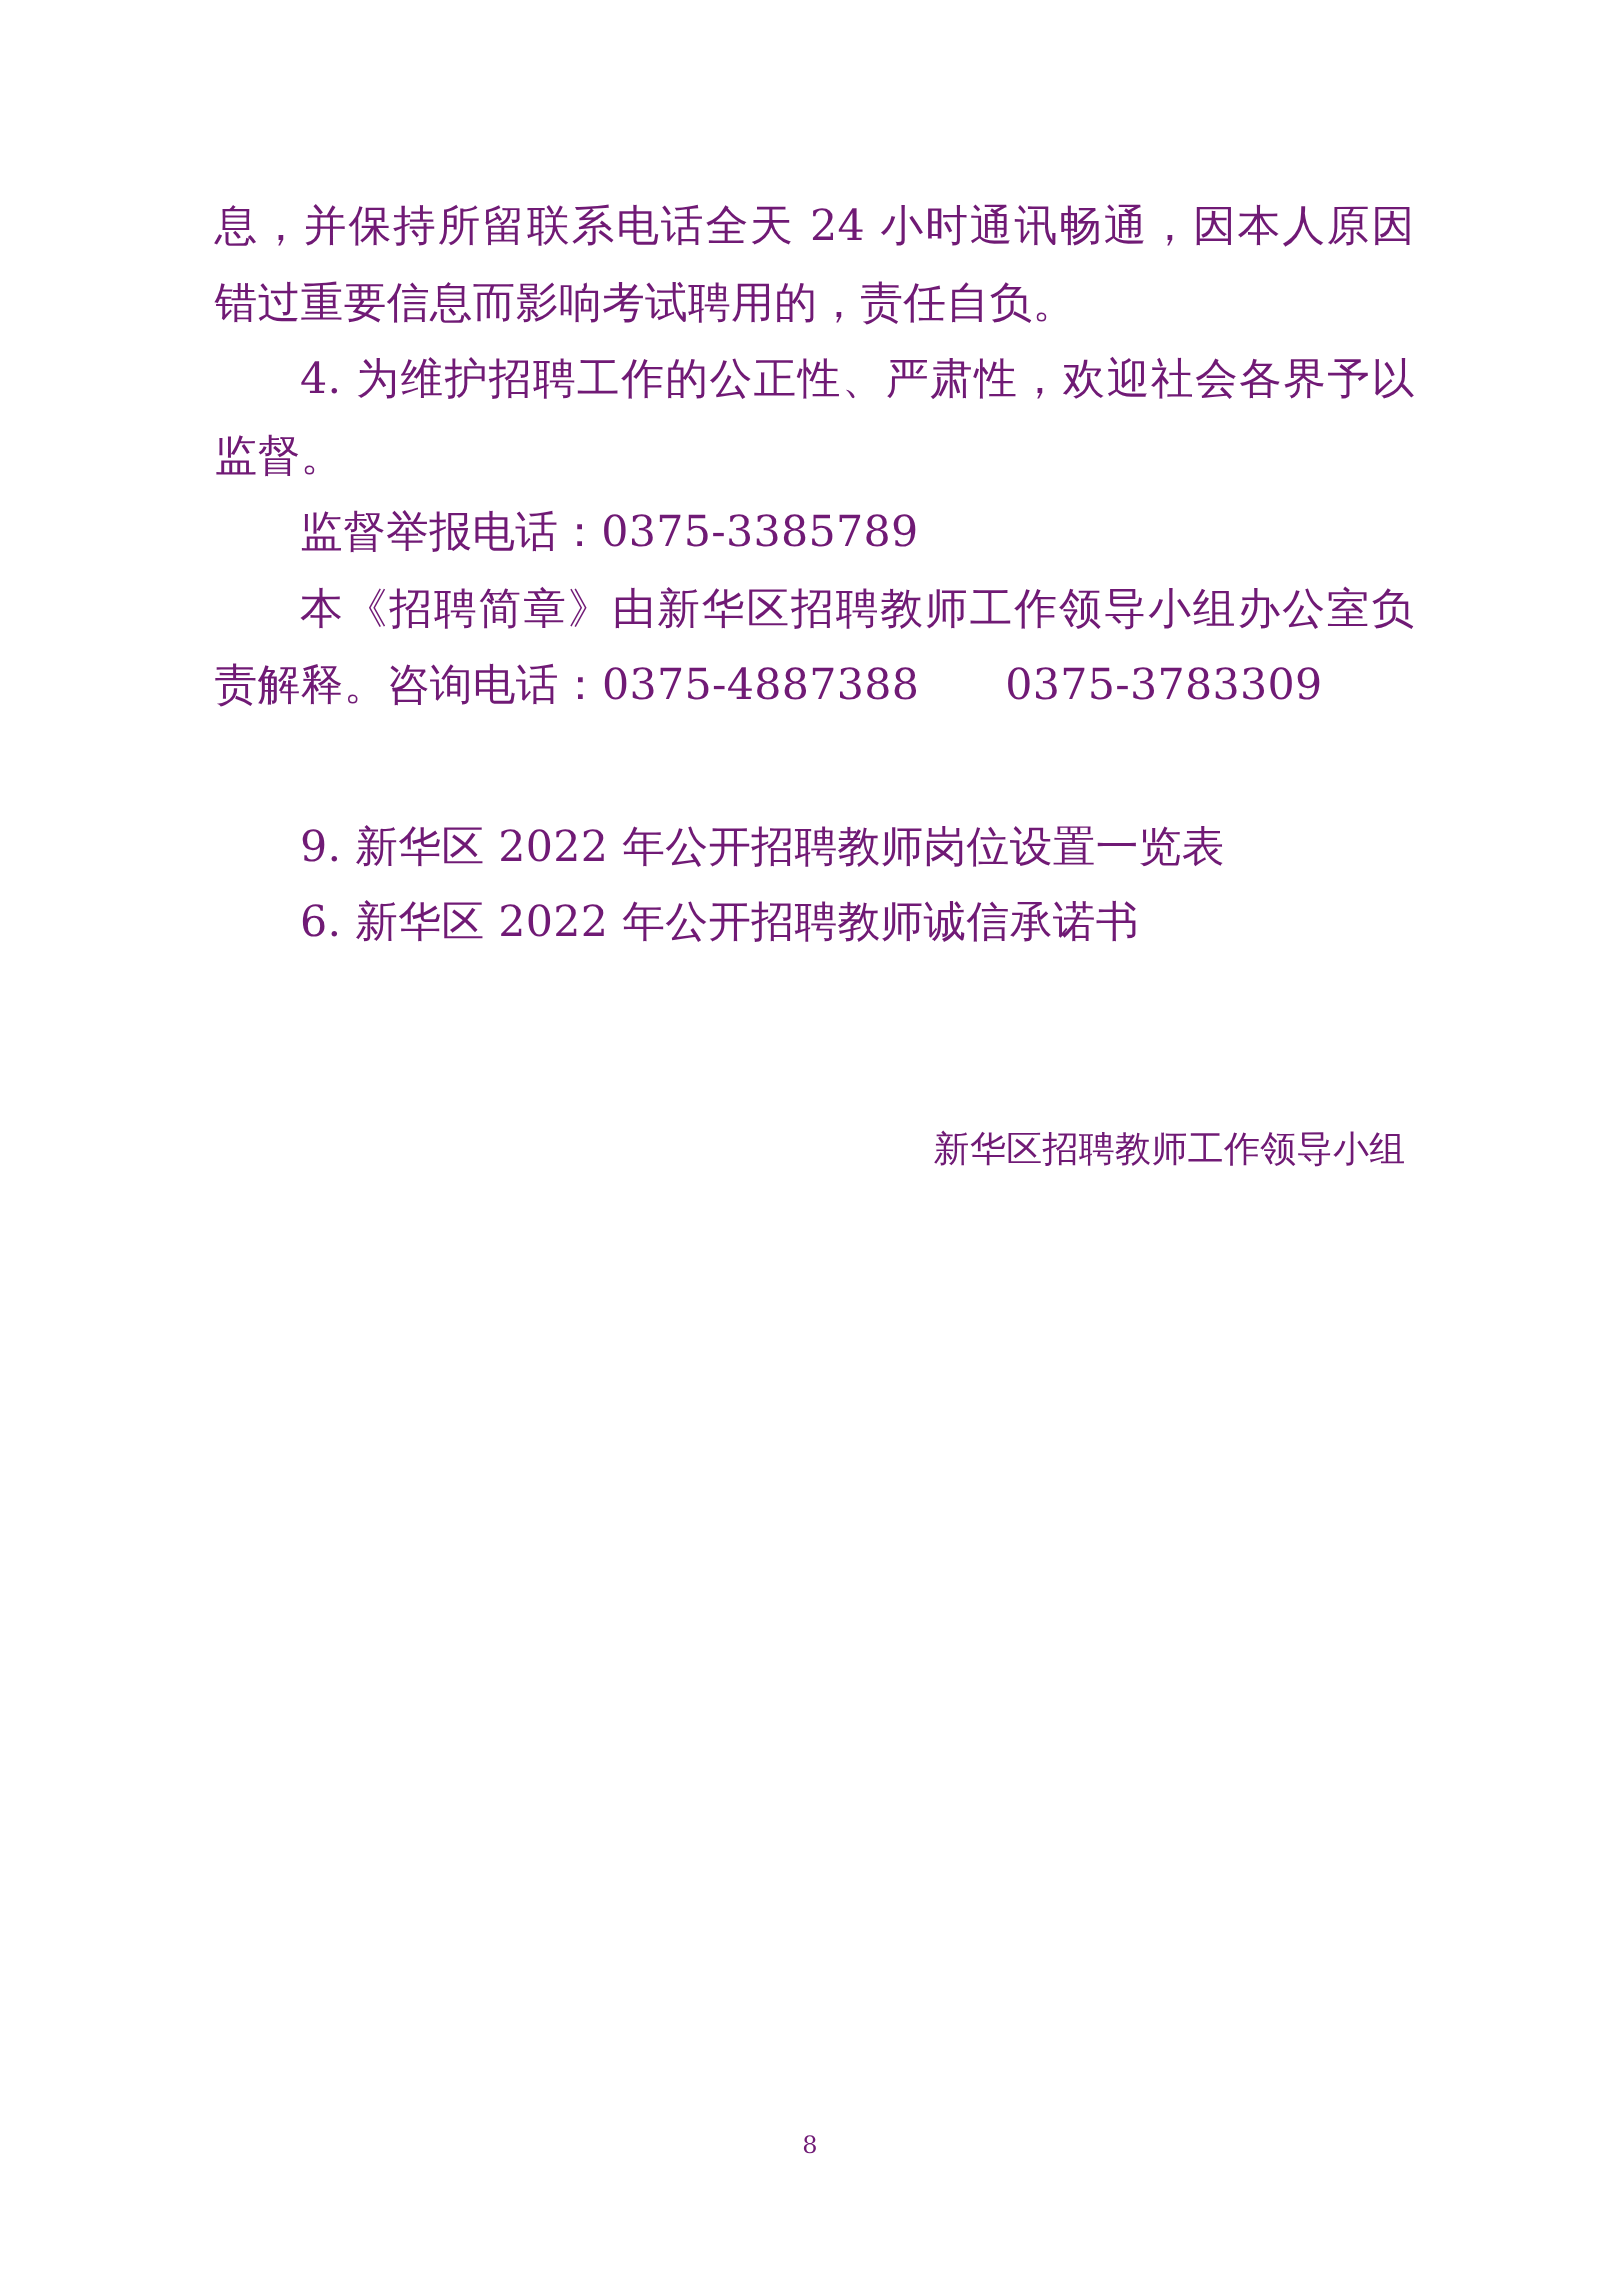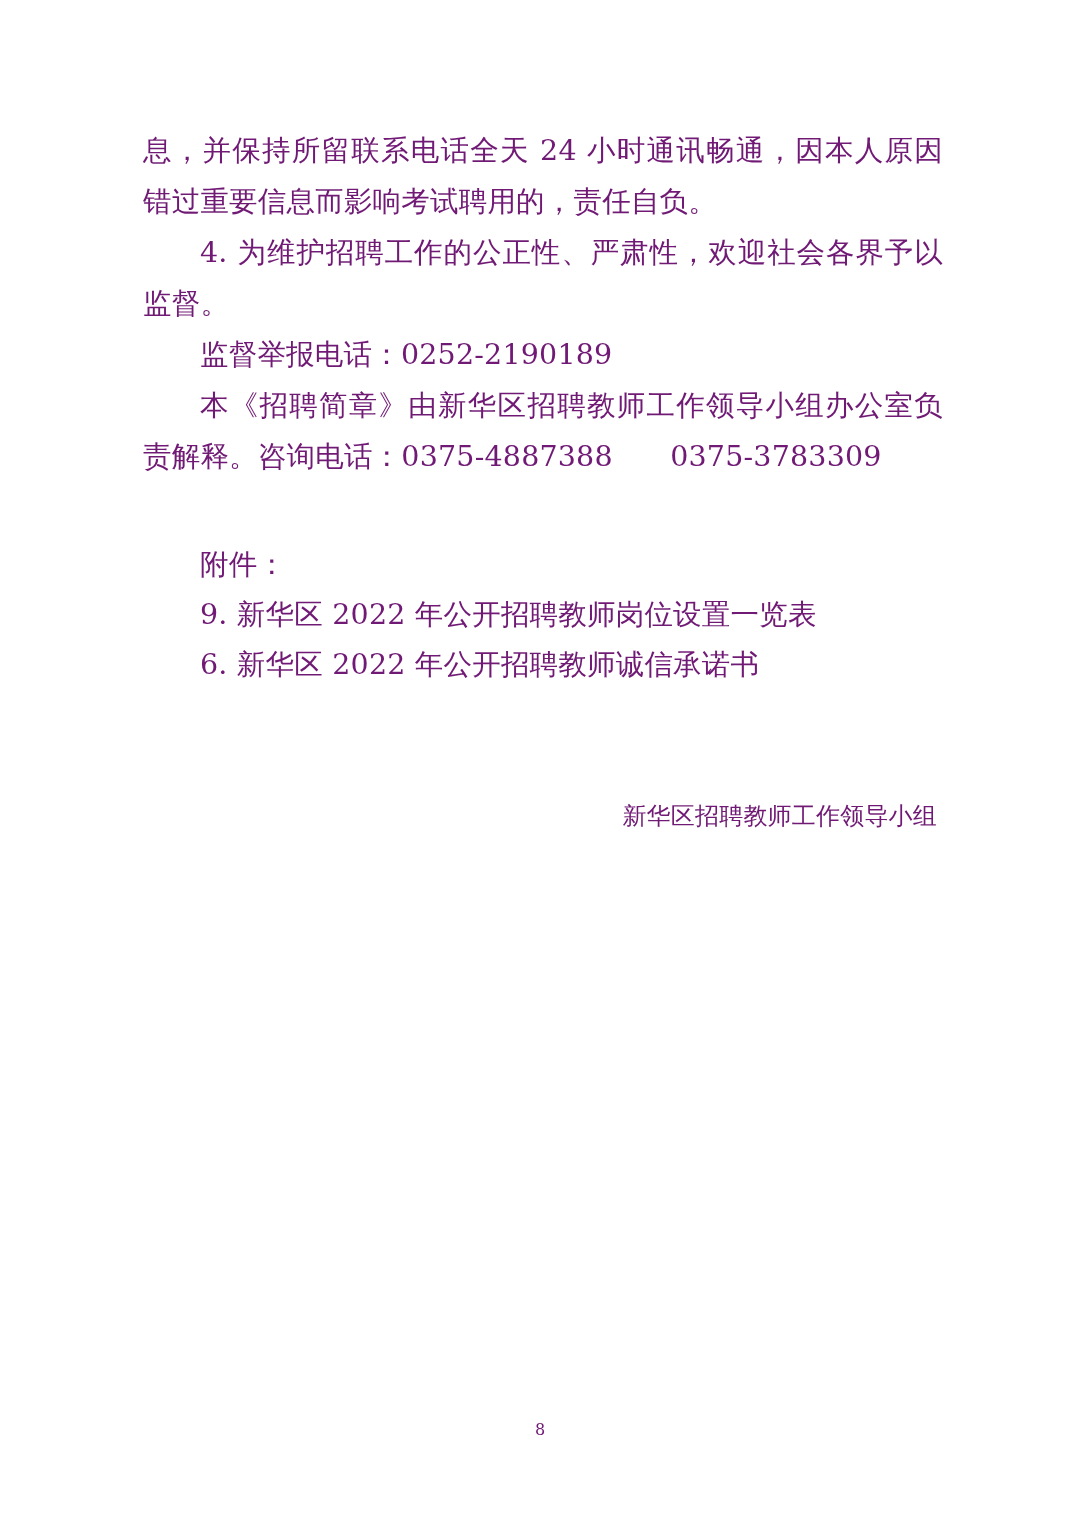--- a/index.html
+++ b/index.html
@@ -68,28 +68,27 @@
 <body>
 
 <div class="page">
 
   <div class="content">
 
     <p class="para">息，并保持所留联系电话全天 24 小时通讯畅通，因本人原因错过重要信息而影响考试聘用的，责任自负。</p>
 
     <p class="para indent">4. 为维护招聘工作的公正性、严肃性，欢迎社会各界予以监督。</p>
 
-    <p class="para indent">监督举报电话：0252-2190189</p>
+    <p class="para indent">监督举报电话：0375-3385789</p>
 
     <p class="para indent">本《招聘简章》由新华区招聘教师工作领导小组办公室负责解释。咨询电话：0375-4887388　　0375-3783309</p>
 
     <div class="spacer-md"></div>
 
     <div class="attachments">
-      <p class="para indent">附件：</p>
       <p class="para indent">9. 新华区 2022 年公开招聘教师岗位设置一览表</p>
       <p class="para indent">6. 新华区 2022 年公开招聘教师诚信承诺书</p>
     </div>
 
     <div class="spacer-lg"></div>
 
     <div class="sign-block">
       <div class="sign-line sign-org">新华区招聘教师工作领导小组</div>
     </div>
 

